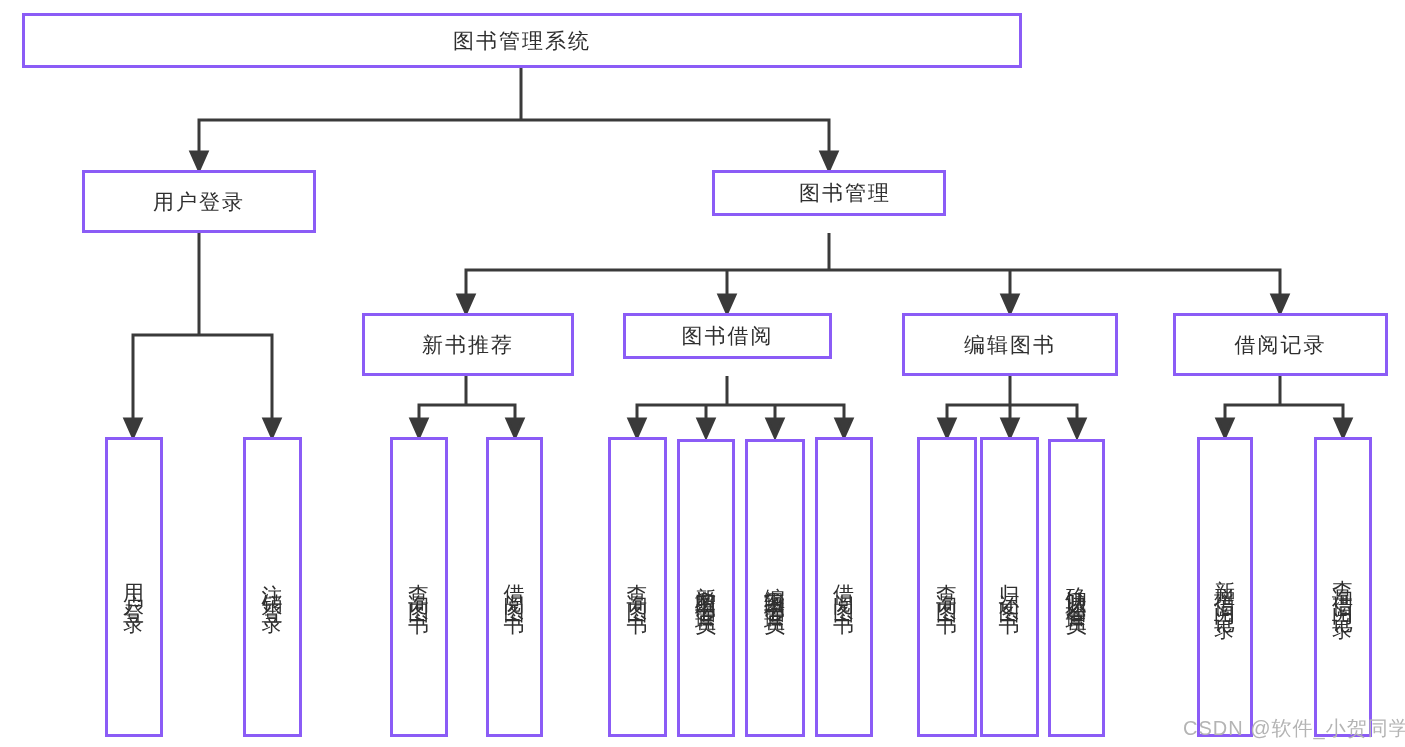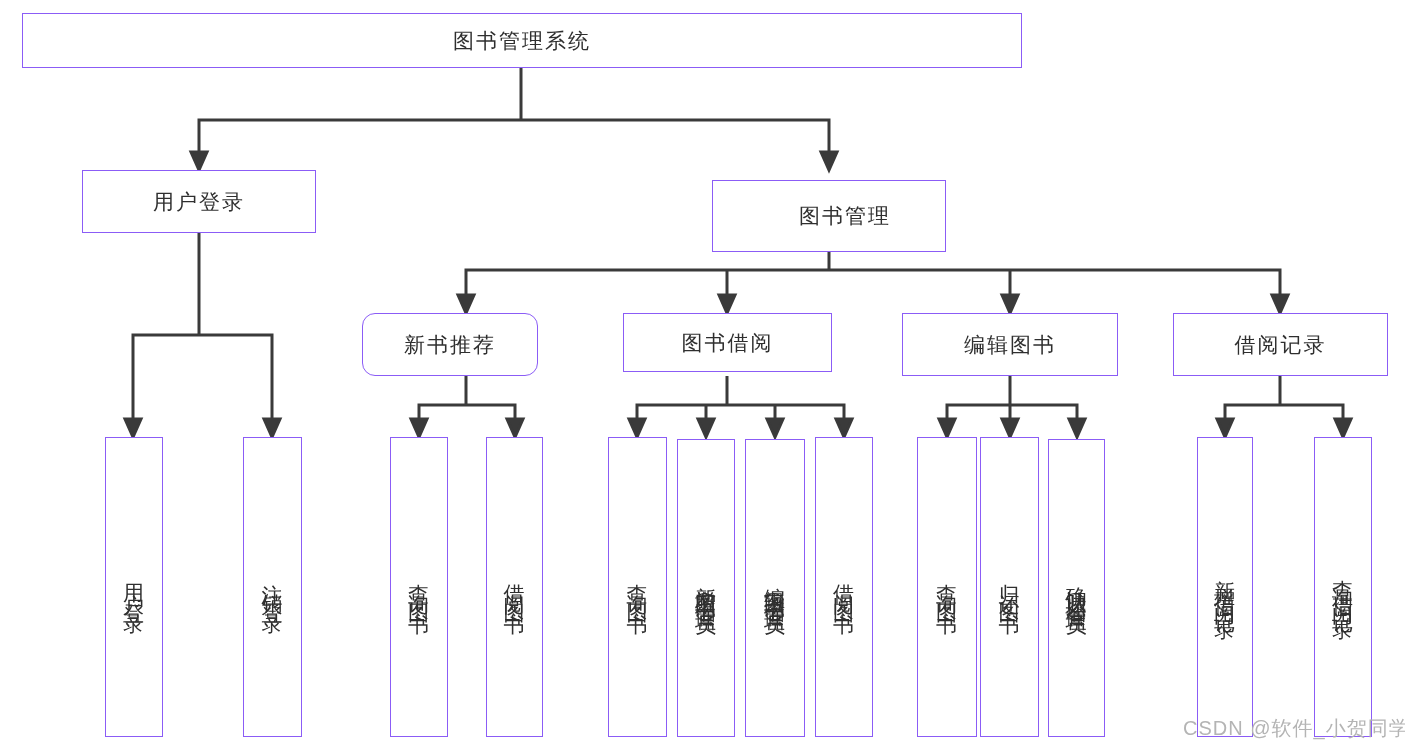--- a/index.html
+++ b/index.html
@@ -7,21 +7,21 @@
     position:relative;
     width:1405px;height:747px;
     background:#ffffff;
     font-family:"Liberation Sans","DejaVu Sans",sans-serif;
     overflow:hidden;
   }
   #connectors{position:absolute;left:0;top:0;}
   .node{
     position:absolute;
     background:#ffffff;
-    border:1px solid #8b5cf6;
+    border:3px solid #8b5cf6;
     box-sizing:border-box;
     display:flex;align-items:center;justify-content:center;
     color:#2f2f2f;
   }
   .hnode{font-size:21px;letter-spacing:2px;white-space:nowrap;}
   .leaf{
     writing-mode:vertical-rl;
     text-orientation:mixed;
     font-size:21px;
     letter-spacing:10px;
@@ -80,24 +80,24 @@
     <g stroke="#3a3a3a" stroke-width="3" fill="#3a3a3a">
       <path fill="none" d="M1280 376 L1280 405 M1223.5 405 L1344.5 405 M1225 405 L1225 421 M1343 405 L1343 421"></path>
       <polygon points="1217,419 1233,419 1225,437"></polygon>
       <polygon points="1335,419 1351,419 1343,437"></polygon>
     </g>
   </svg>
 
   <div class="node hnode" style="left:22px;top:13px;width:1000px;height:55px;">图书管理系统</div>
 
   <div class="node hnode" style="left:82px;top:170px;width:234px;height:63px;">用户登录</div>
-  <div class="node hnode" style="left:712px;top:180px;width:234px;height:72px;padding-left:32px;">图书管理</div>
+  <div class="node hnode" style="left:712px;top:170px;width:234px;height:46px;padding-left:32px;">图书管理</div>
 
-  <div class="node hnode" style="left:362px;top:313px;width:176px;height:63px;border-radius:13px;">新书推荐</div>
-  <div class="node hnode" style="left:623px;top:313px;width:209px;height:59px;text-align:right;">图书借阅</div>
+  <div class="node hnode" style="left:362px;top:313px;width:212px;height:63px;">新书推荐</div>
+  <div class="node hnode" style="left:623px;top:313px;width:209px;height:46px;text-align:right;">图书借阅</div>
   <div class="node hnode" style="left:902px;top:313px;width:216px;height:63px;">编辑图书</div>
   <div class="node hnode" style="left:1173px;top:313px;width:215px;height:63px;">借阅记录</div>
 
   <div class="node leaf" style="left:105px;top:437px;width:58px;height:300px;">用户登录</div>
   <div class="node leaf" style="left:243px;top:437px;width:59px;height:300px;">注销登录</div>
 
   <div class="node leaf" style="left:390px;top:437px;width:58px;height:300px;">查询图书</div>
   <div class="node leaf" style="left:486px;top:437px;width:57px;height:300px;">借阅图书</div>
 
   <div class="node leaf" style="left:608px;top:437px;width:59px;height:300px;">查询图书</div>

